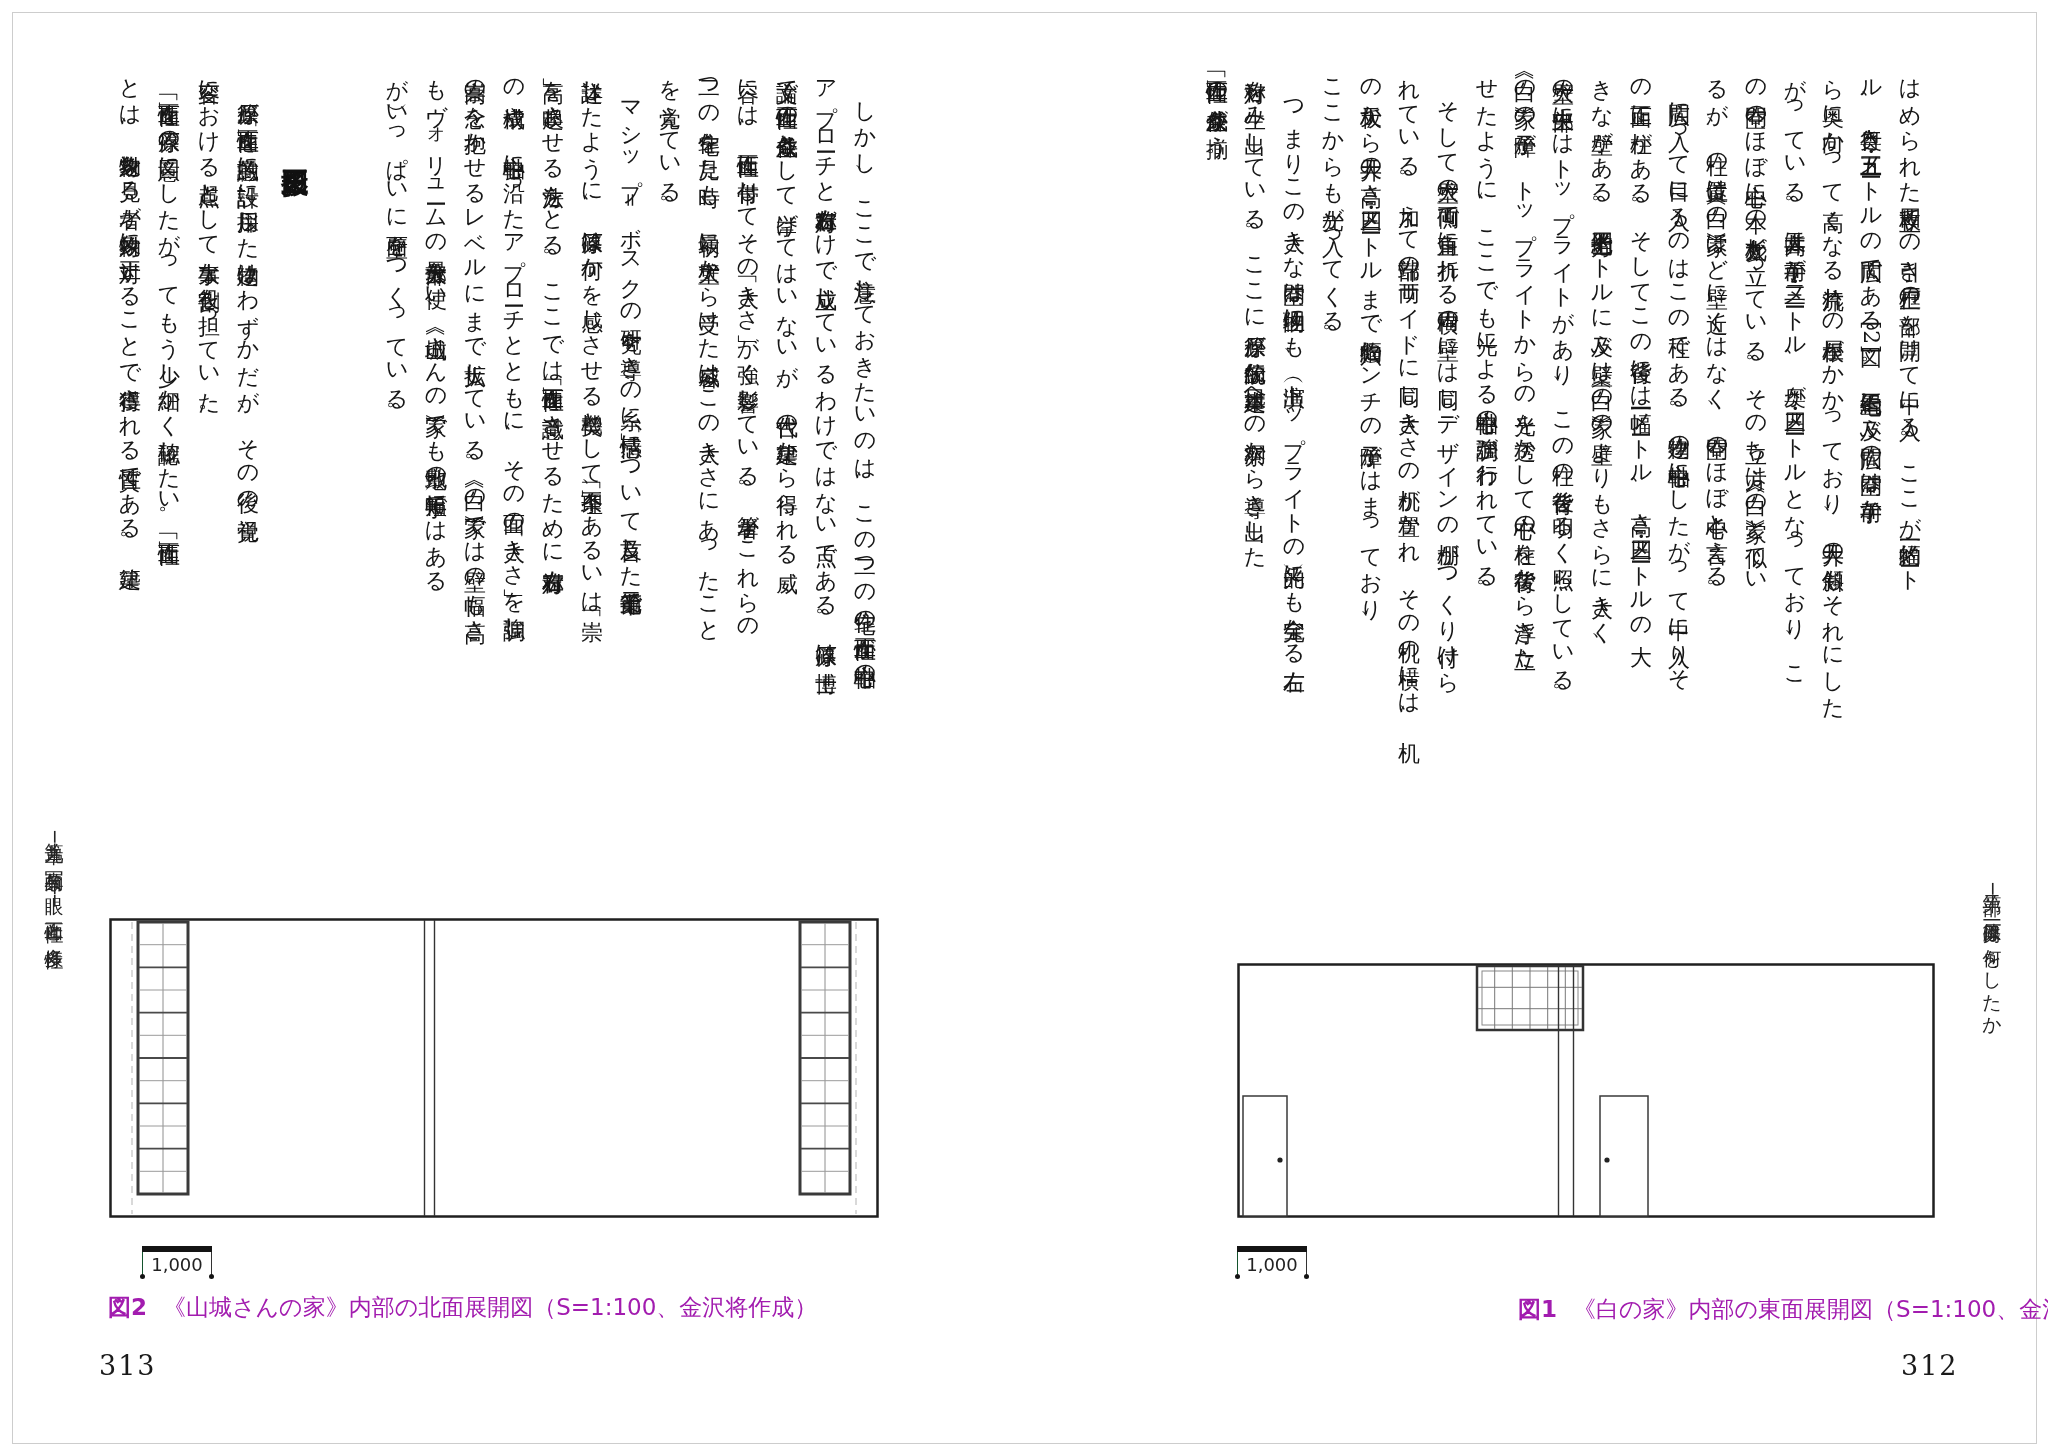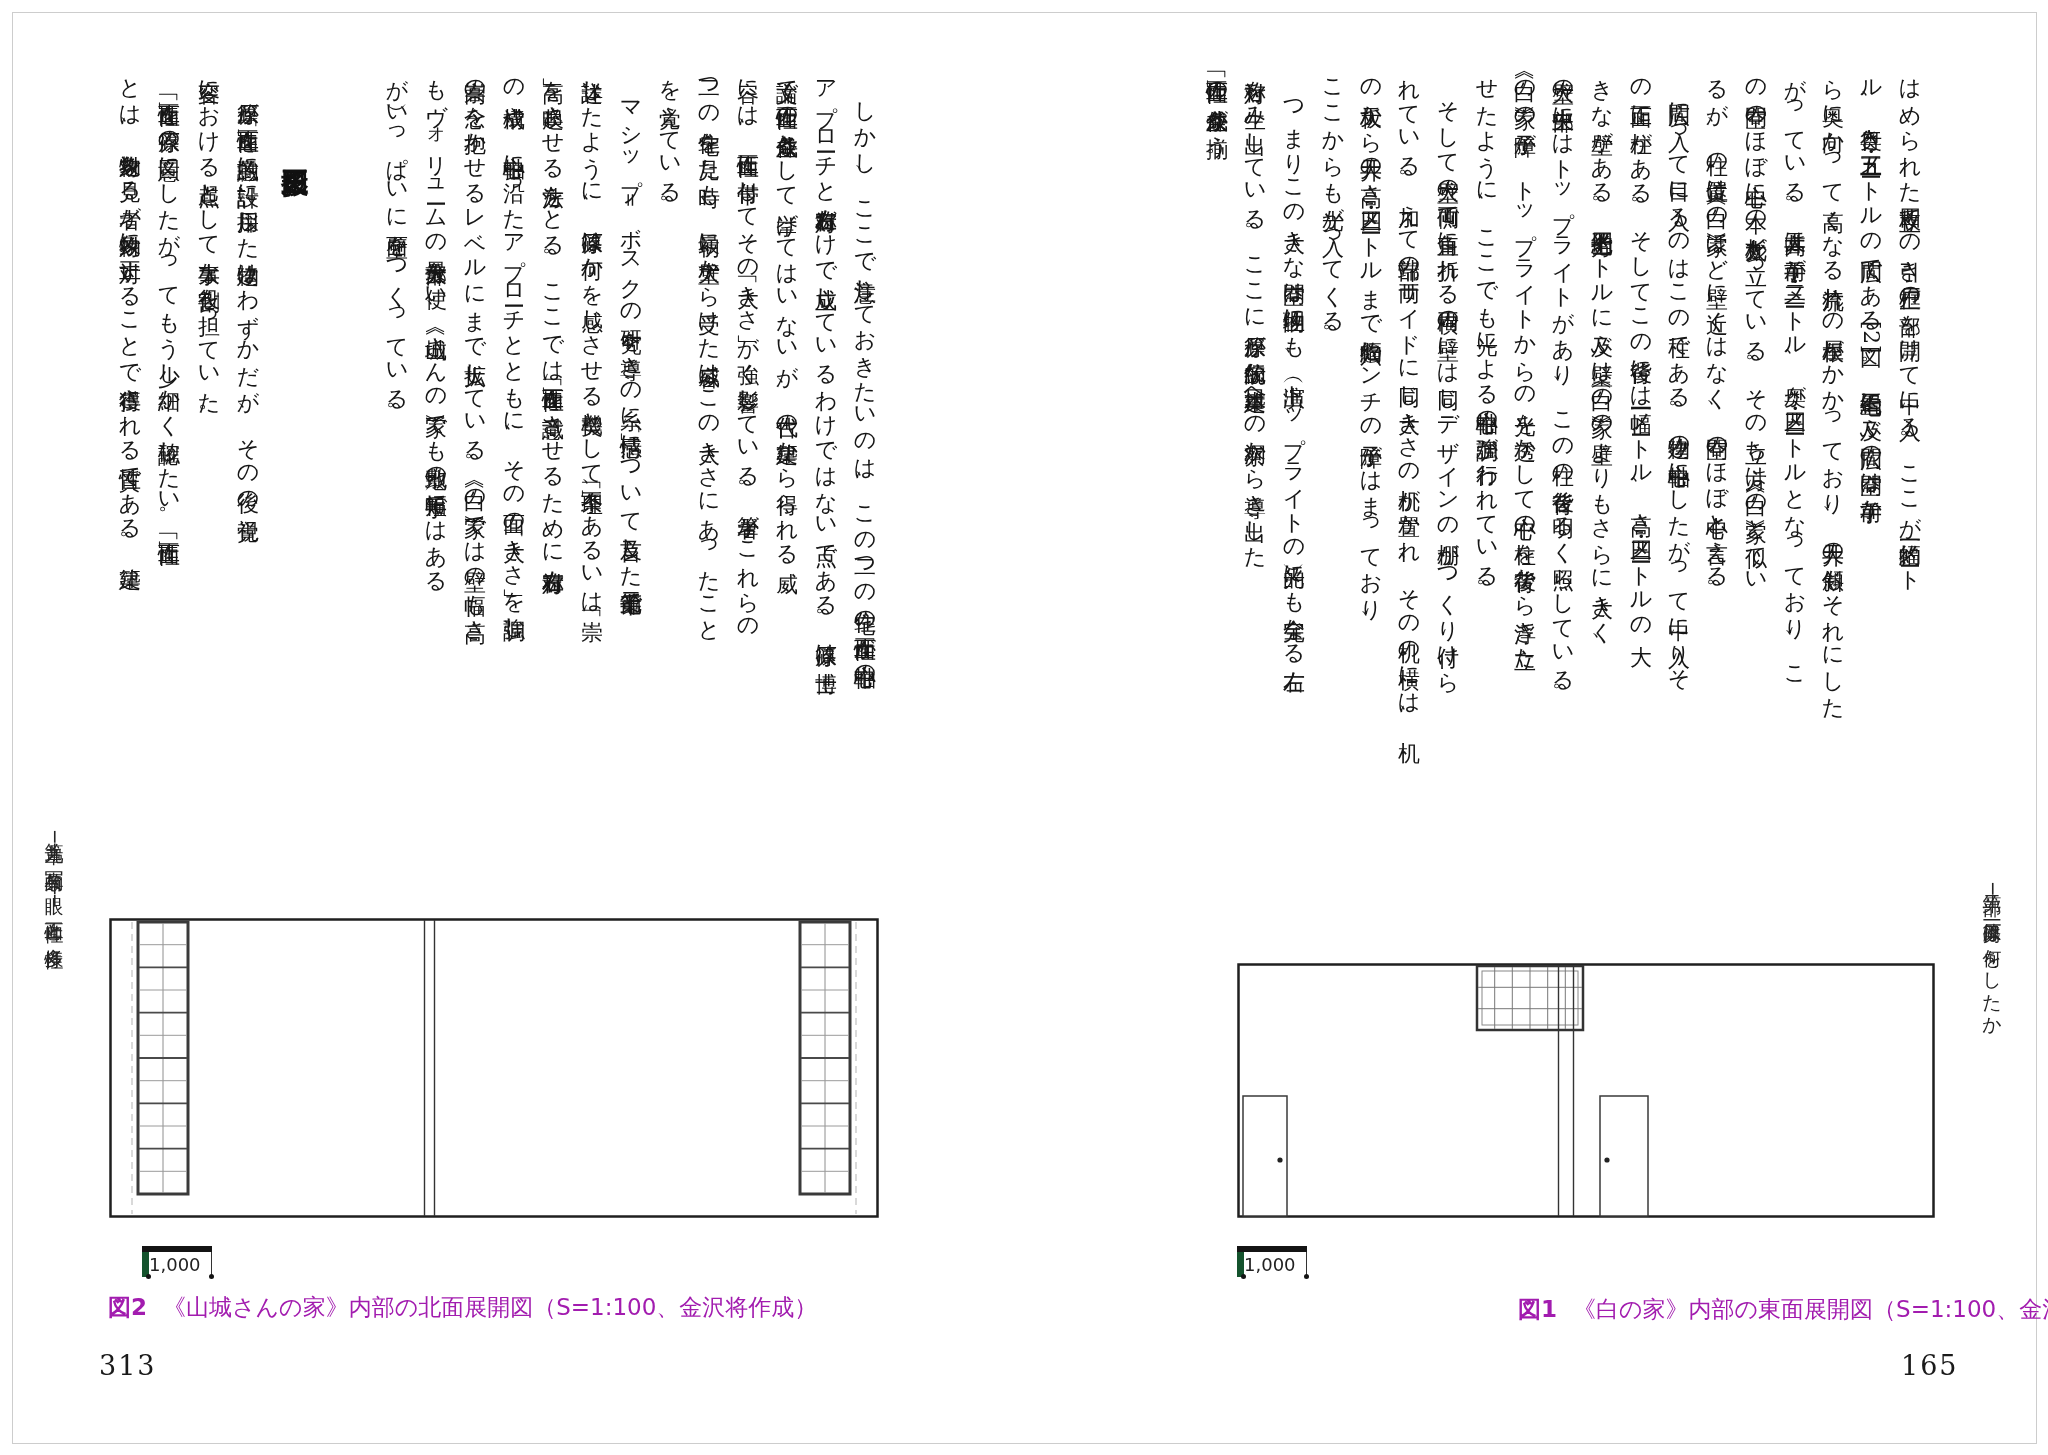--- a/index.html
+++ b/index.html
@@ -36,22 +36,22 @@
   .caption{
     position:absolute;
     font-family:"DejaVu Sans",sans-serif;
     font-size:23px;color:#a21caf;white-space:nowrap;
   }
   .caption b{margin-right:16px;font-weight:bold;}
   .scalebar{position:absolute;width:70px;}
   .scalebar .bar{height:6px;background:#141414;}
   .scalebar .ticks{
     position:relative;height:25px;
-    border-left:7px solid #14532d;border-right:1px solid #333;
-    text-align:left;
+    border-left:1px solid #14532d;border-right:1px solid #333;
+    text-align:center;
     font-family:"DejaVu Sans",sans-serif;font-size:18px;color:#222;
     line-height:25px;
   }
   .scalebar .ticks::before,.scalebar .ticks::after{
     content:"";position:absolute;bottom:-2px;width:5px;height:5px;border-radius:50%;
     background:#141414;
   }
   .scalebar .ticks::before{left:-3px;}
   .scalebar .ticks::after{right:-3px;}
   .pagenum{
@@ -194,13 +194,13 @@
 </div>
 
 <div class="caption" style="left:108px;top:1292px">
   <b>図2</b><span>《山城さんの家》内部の北面展開図（S=1:100、金沢将作成）</span>
 </div>
 <div class="caption" style="left:1518px;top:1294px">
   <b>図1</b><span>《白の家》内部の東面展開図（S=1:100、金沢将作成）</span>
 </div>
 
 <div class="pagenum" style="left:99px;top:1350px">313</div>
-<div class="pagenum" style="left:1901px;top:1350px">165</div>
+<div class="pagenum" style="left:1901px;top:1350px">312</div>
 
 </body></html>

